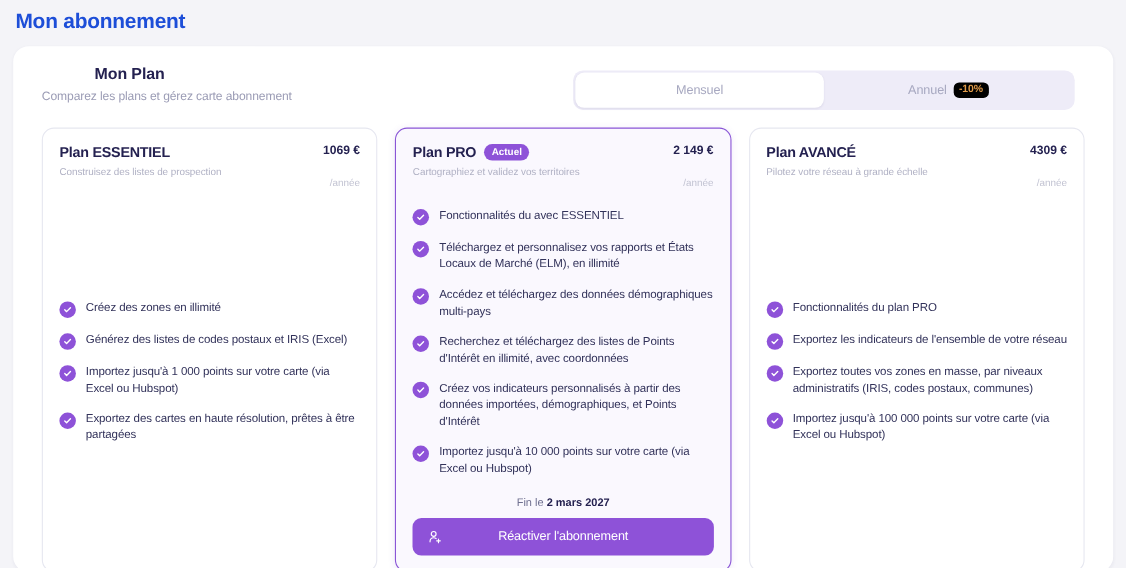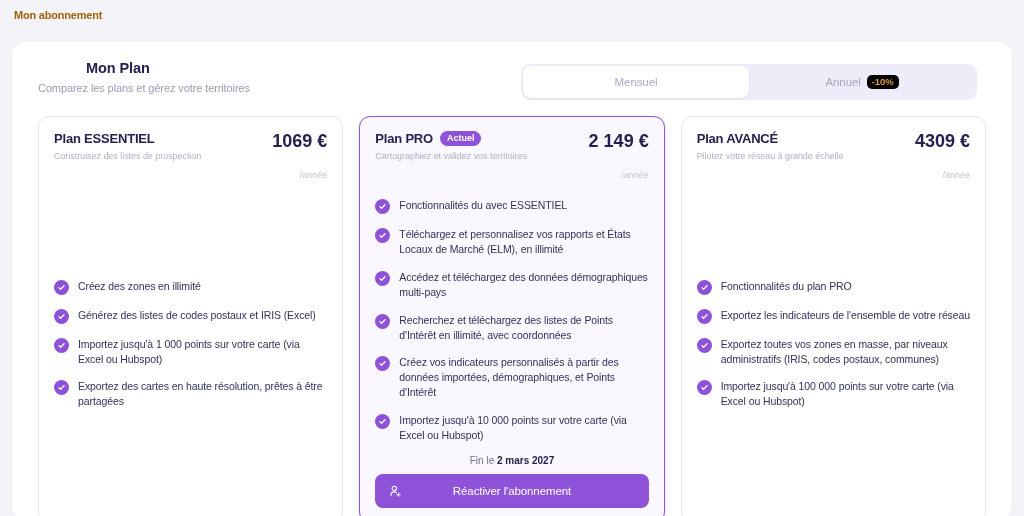--- a/index.html
+++ b/index.html
@@ -11,23 +11,23 @@
   }
 
   body {
     background: #f4f4f8;
     font-family: "Liberation Sans", sans-serif;
     color: #1f2046;
     -webkit-font-smoothing: antialiased;
   }
 
   .page-title {
-    font-size: 11px;
-    font-weight: bold;
-    color: #a16207;
+    font-size: 19px;
+    font-weight: bold;
+    color: #1d4ed8;
     letter-spacing: -0.2px;
     padding: 9px 0 0 14px;
   }
 
   .panel {
     position: absolute;
     left: 12px;
     top: 42px;
     width: 1000px;
     height: 478px;
@@ -151,21 +151,21 @@
     background: #8e52d8;
     color: #ffffff;
     font-size: 9px;
     font-weight: bold;
     border-radius: 9px;
     padding: 2.5px 7px 3px 7px;
     line-height: 1;
   }
 
   .card-price {
-    font-size: 18px;
+    font-size: 11px;
     font-weight: bold;
     color: #242150;
     text-align: left;
     white-space: nowrap;
   }
 
   .card-sub {
     font-size: 9px;
     color: #b0b1c4;
     margin-top: 5px;
@@ -264,21 +264,21 @@
 </style>
 </head>
 <body>
 
 <div class="page-title">Mon abonnement</div>
 
 <div class="panel">
 
   <div class="panel-head">
     <div class="panel-title">Mon Plan</div>
-    <div class="panel-sub">Comparez les plans et gérez votre territoires</div>
+    <div class="panel-sub">Comparez les plans et gérez carte abonnement</div>
 
     <div class="billing-toggle">
       <div class="toggle-opt active">
         <span>Mensuel</span>
       </div>
       <div class="toggle-opt">
         <span>Annuel</span>
         <span class="discount-badge">-10%</span>
       </div>
     </div>

